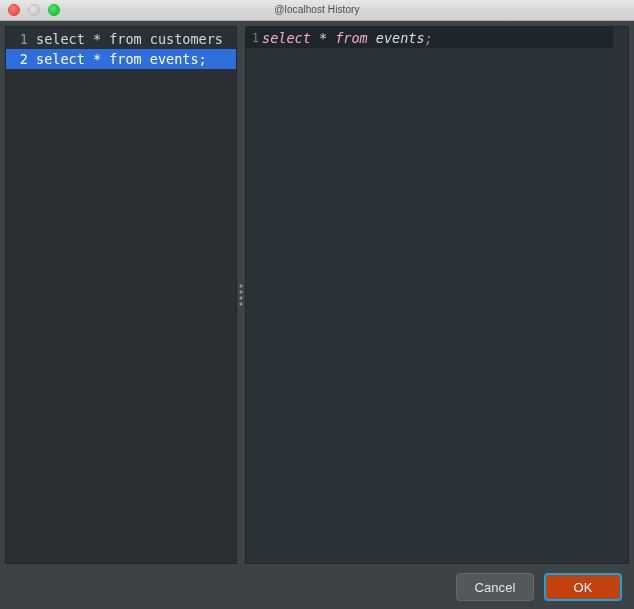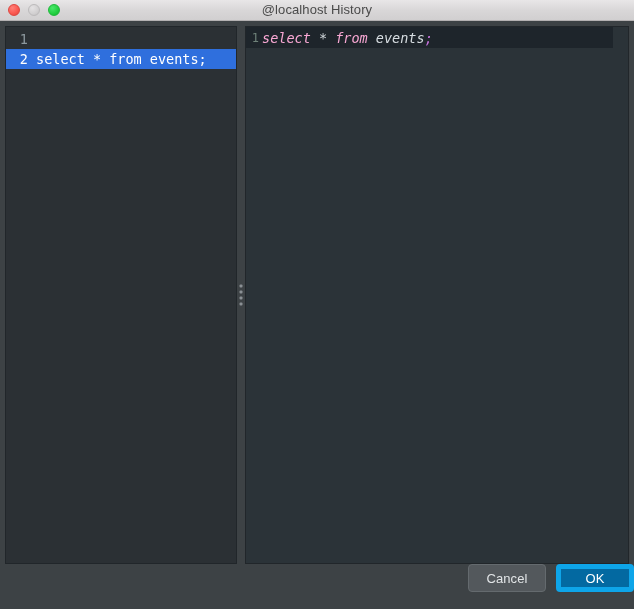--- a/index.html
+++ b/index.html
@@ -62,21 +62,21 @@
     background: radial-gradient(circle at 35% 30%, #49e86a 0%, #22cf40 60%, #14b12f 100%);
     border: 1px solid #1db93a;
   }
   .title-text {
     position: absolute;
     left: 0;
     right: 0;
     top: 0;
     line-height: 20px;
     text-align: center;
-    font-size: 13px;
+    font-size: 10px;
     color: #4a4a4a;
     letter-spacing: 0.1px;
     pointer-events: none;
   }
 
   
   .content {
     flex: 1 1 auto;
     position: relative;
     background: #3d4245;
@@ -193,21 +193,23 @@
   .tok-op   { color: #d0d6da; }
   .tok-id   { color: #d7dde1; text-align: center; }
   .tok-punc { color: #c974e0; }
 
   
   .footer {
     flex: 0 0 46px;
     height: 46px;
     background: #3d4245;
     display: flex;
+    align-items: center;
     justify-content: flex-end;
+    padding-right: 12px;
     gap: 10px;
     box-sizing: border-box;
   }
   .btn {
     font-family: "Liberation Sans", sans-serif;
     font-size: 13px;
     height: 28px;
     min-width: 78px;
     padding: 0 16px;
     border-radius: 4px;
@@ -217,23 +219,23 @@
     align-items: center;
     justify-content: center;
     letter-spacing: 0.1px;
   }
   .btn-cancel {
     background: #53585c;
     color: #e2e5e7;
     border: 1px solid #646a6e;
   }
   .btn-ok {
-    background: #0369a1;
+    background: #c2410c;
     color: #ffffff;
-    border: 5px solid #0ea5e9;
+    border: 2px solid #0ea5e9;
   }
 </style>
 </head>
 <body>
 
 <div class="window">
 
   <div class="titlebar">
     <div class="traffic">
       <span class="light close"></span>
@@ -244,20 +246,21 @@
   </div>
 
   <div class="content">
     <div class="panes">
 
       <div class="left-pane">
         <div class="hist-list">
 
           <div class="hist-row">
             <span class="ln">1</span>
+            <span class="sql">select * from customers</span>
           </div>
 
           <div class="hist-row selected">
             <span class="ln">2</span>
             <span class="sql">select * from events;</span>
           </div>
 
         </div>
       </div>
 

